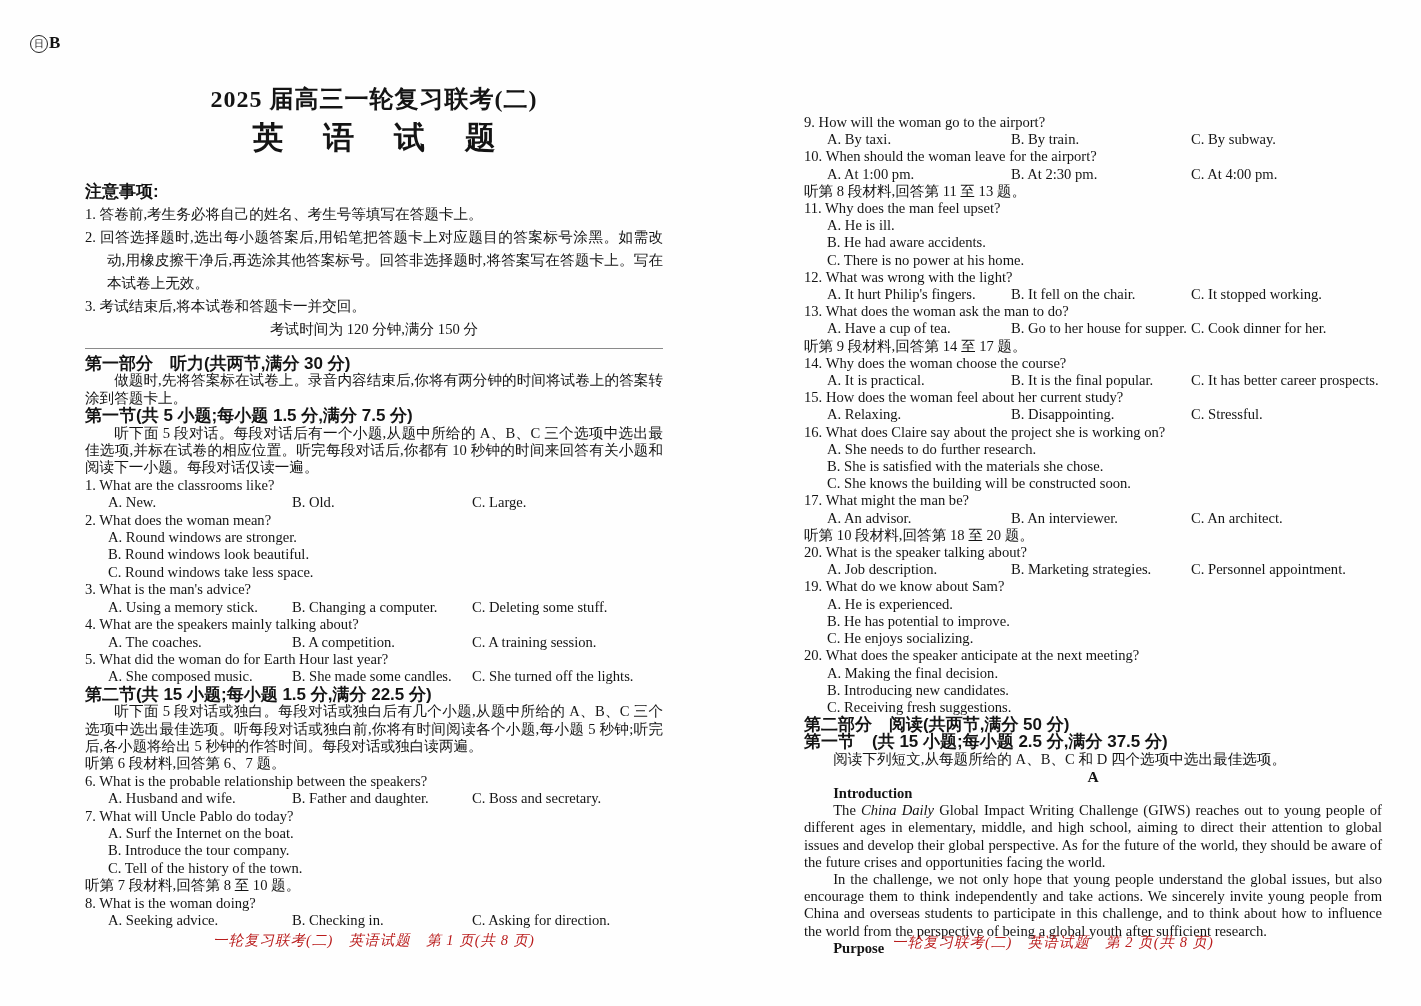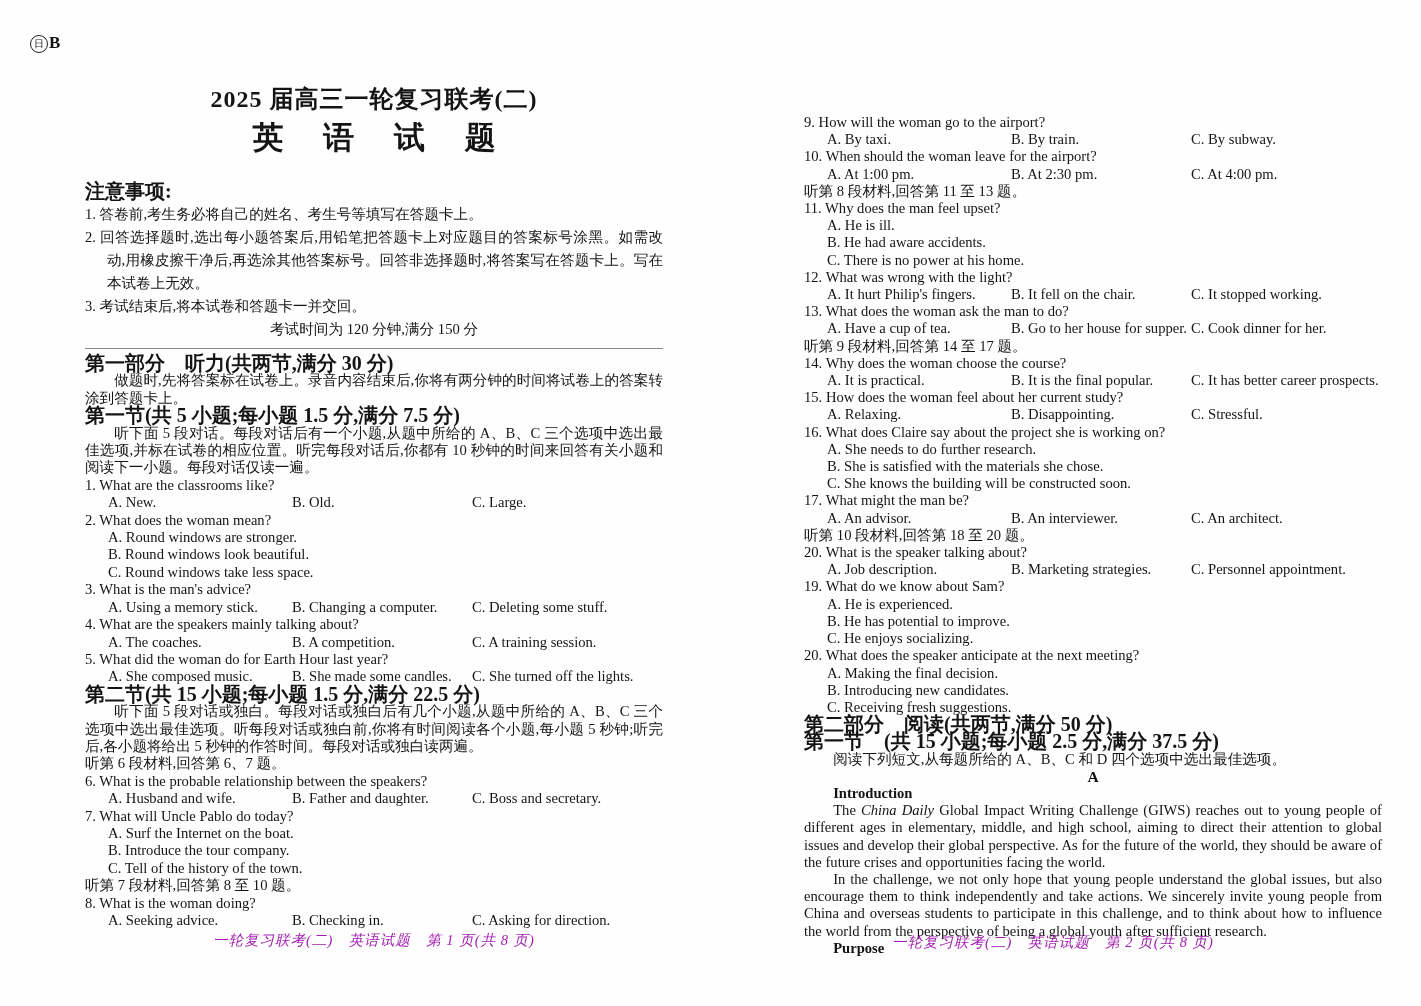--- a/index.html
+++ b/index.html
@@ -11,37 +11,37 @@
   .col { position:absolute; width:578px; font-size:14.6px; }
   .col-left  { left:85px;  top:84px; line-height:17.4px; }
   .col-right { left:804px; top:86px; line-height:17.2px;margin-top:28px; }
 
   .title1 { font-size:24px; font-weight:700; text-align:center; line-height:30px;
             margin-bottom:4px; letter-spacing:1px; }
   .title2 { font-size:31px; font-weight:700; text-align:center; line-height:40px;
             margin-bottom:22px; letter-spacing:16px; text-indent:16px; }
 
   .notice { line-height:23px; }
-  .h { font-weight:700; font-family:Liberation Serif, serif; font-size:20px; }
+  .h { font-weight:700; font-family:Liberation Sans, sans-serif; font-size:17px; }
   .num { padding-left:1.5em; text-indent:-1.5em; text-align:justify; }
   .center { text-align:center; }
   .rule { border-top:1.5px solid #8a8a8a; margin:7px 0 6px 0; }
   .p  { text-indent:2em; text-align:justify; }
   .q  { padding-left:1.6em; text-indent:-1.6em; }
   .opt { padding-left:23px; }
   .opts { display:grid; grid-template-columns:184px 180px 1fr; padding-left:23px; }
   .opts span { white-space:nowrap; }
   .mat { }
   .centerA { text-align:center; font-weight:700; font-size:15.5px; }
   .bindent { font-weight:700; text-indent:2em; }
   .pj { text-indent:2em; text-align:justify; }
   .it { font-style:italic; }
 
   .footer { position:absolute; width:578px; text-align:center; font-style:italic;
-            font-size:14.5px; letter-spacing:1px; color:#a21caf; }
+            font-size:14.5px; letter-spacing:1px; color:#b91c1c; }
   .footer-left  { left:85px;  top:931px; }
   .footer-right { left:764px; top:933px; }
 
   .corner { position:absolute; left:30px; top:33px; font-size:17px; font-weight:600; }
   .cmark { display:inline-block; width:16px; height:16px; border:1.4px solid #222;
            border-radius:50%; font-size:10px; line-height:16px; text-align:center;
            vertical-align:middle; margin-right:1px; font-weight:400; }
 </style>
 </head>
 <body>

